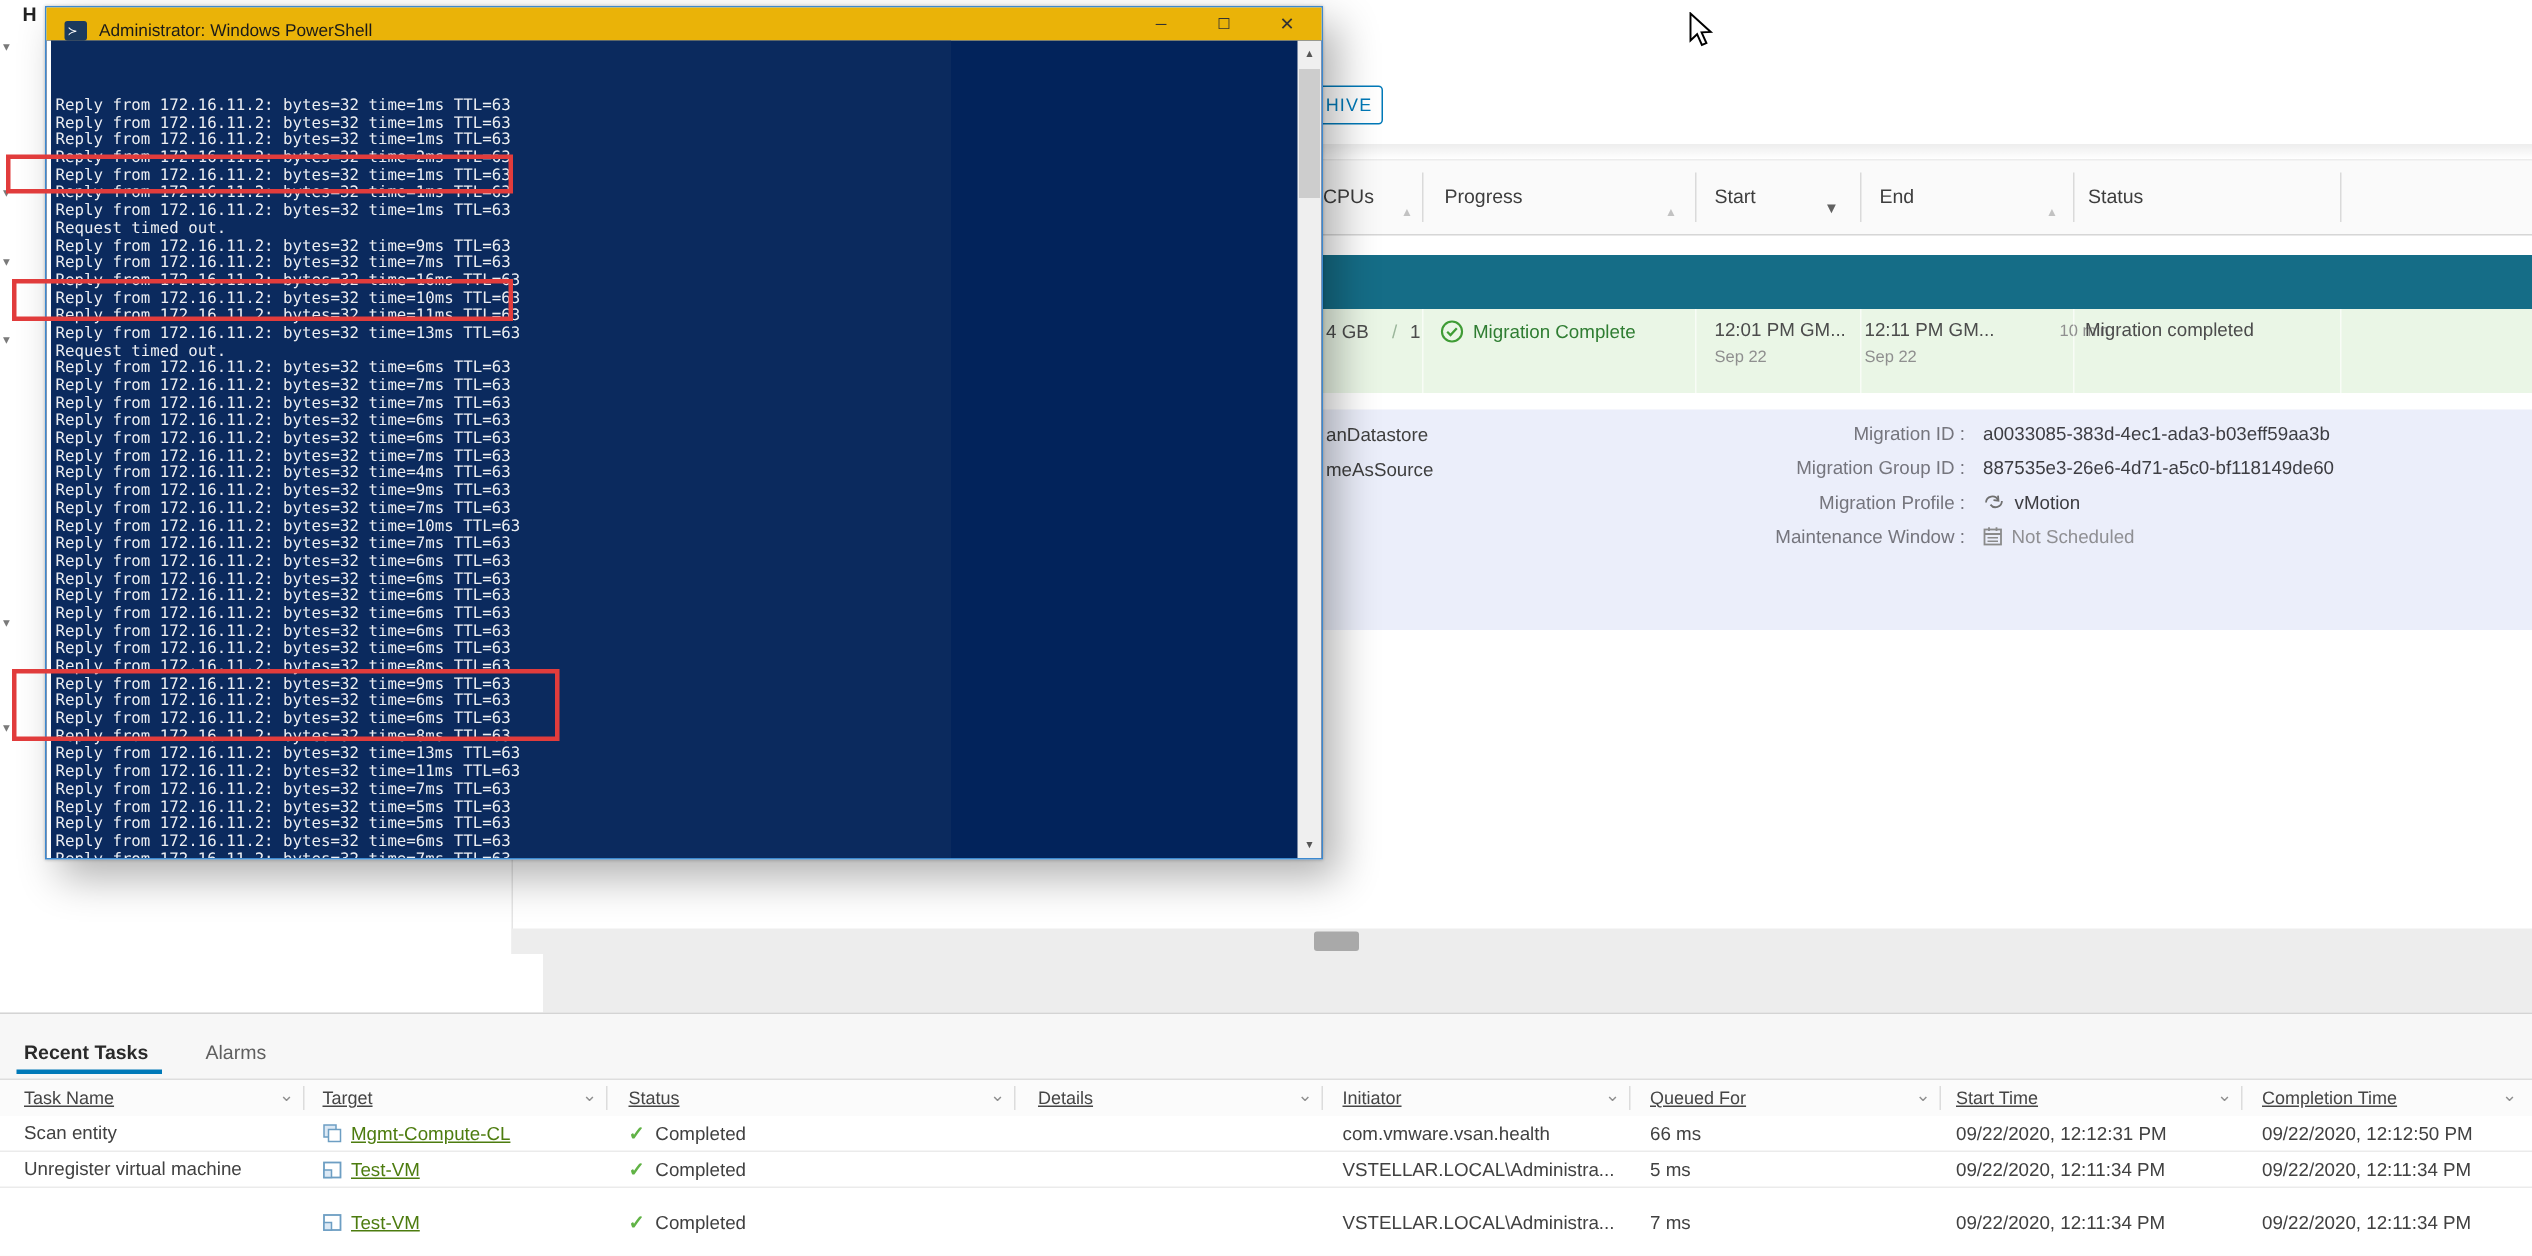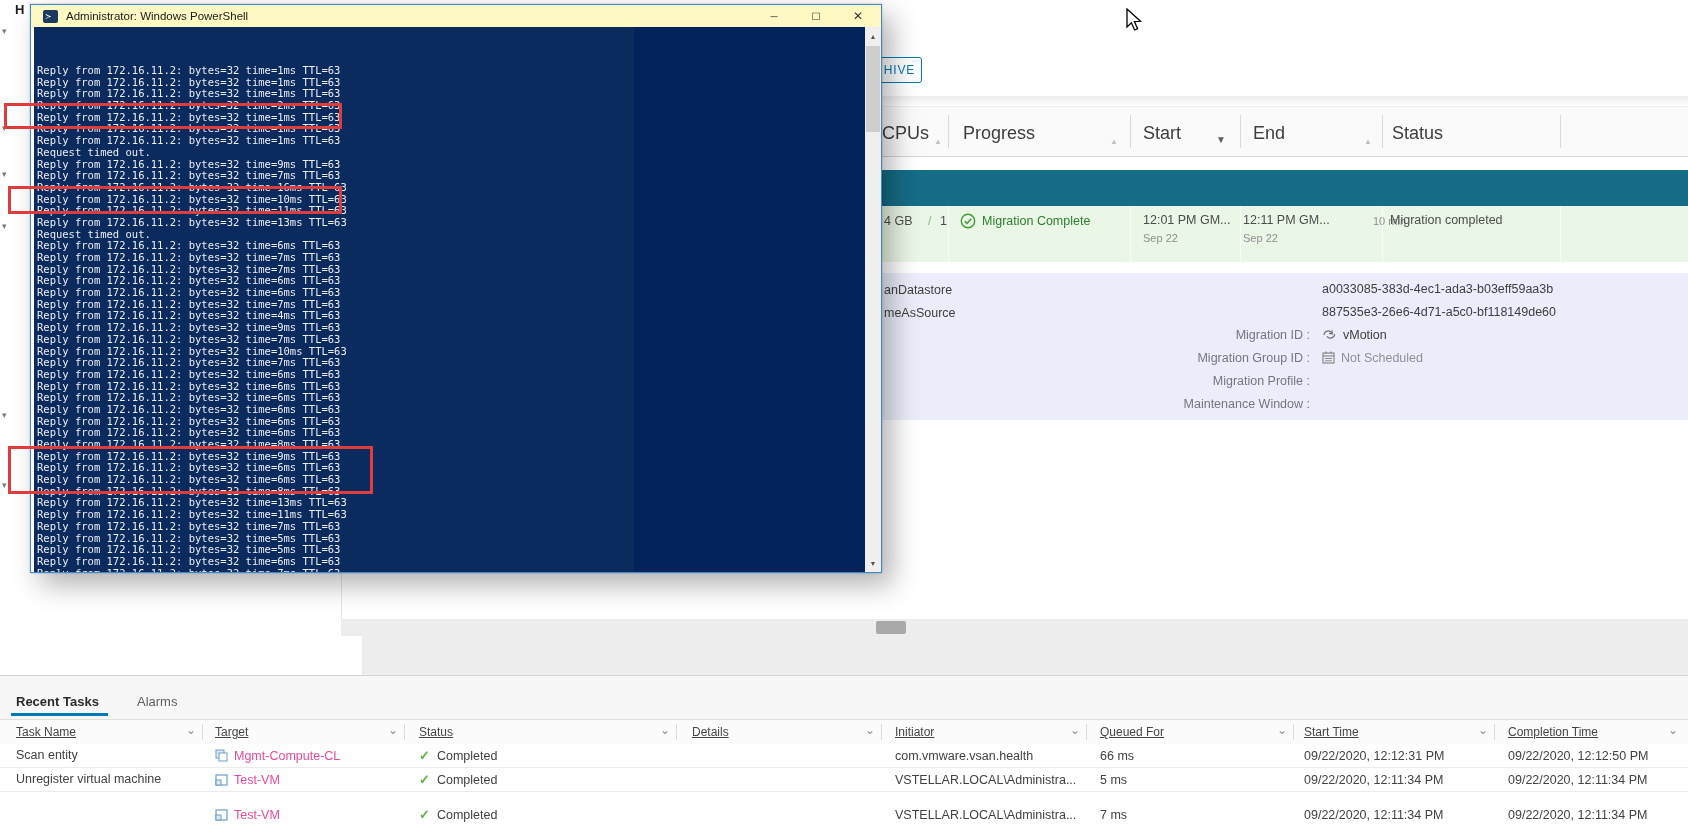--- a/index.html
+++ b/index.html
@@ -13,38 +13,38 @@
 
   
   .vs-shadow{left:880px;right:0;top:96px;height:10px;
              background:linear-gradient(to bottom,rgba(0,0,0,0.07),rgba(0,0,0,0));}
   .archive-btn{left:858px;top:57px;width:64px;height:26px;background:#fff;border:1px solid #0079b8;
                border-radius:3px;color:#0079b8;font-size:12px;letter-spacing:.8px;
                display:flex;align-items:center;justify-content:flex-end;padding-right:6px;box-sizing:border-box;}
 
   .vs-header{left:882px;right:0;top:106px;height:49px;background:#fafafa;
              border-top:1px solid #ececec;border-bottom:1px solid #d6d6d6;}
-  .vs-header .col-label{position:absolute;top:16px;font-size:18px;color:#3d3d3d;}
+  .vs-header .col-label{position:absolute;top:16px;font-size:13px;color:#3d3d3d;}
   .vs-header .divider{position:absolute;top:8px;bottom:8px;width:0;border-left:1px solid #dadada;}
   .sort-icon{position:absolute;font-size:8px;color:#c2c2c2;}
   .sort-icon.active{font-size:10px;color:#616161;}
 
   .vs-teal{left:882px;right:0;top:170px;height:36px;background:#156d87;}
 
   .vs-green{left:882px;right:0;top:206px;height:56px;background:#eaf6e6;font-size:12.5px;color:#4c4c4c;}
   .vs-green .gdiv{position:absolute;top:0;bottom:0;width:1px;background:rgba(255,255,255,0.65);}
   .vs-green .sub{font-size:11px;color:#8f8f8f;}
   .progress-text{color:#2f7d32;}
   .time-small{font-size:11px;color:#8f8f8f;margin-left:21px;}
 
   .vs-details{left:882px;right:0;top:273px;height:147px;background:#ebeefa;font-size:12.5px;}
   .ds-frag{position:absolute;left:2px;color:#3f3f3f;}
   .detail-rows{position:absolute;left:0;right:0;top:6px;}
   .detail-row{position:relative;height:23px;}
-  .dlabel{position:absolute;left:0;right:378px;text-align:right;color:#75757d;top:3px;margin-top:46px;}
+  .dlabel{position:absolute;left:0;right:378px;text-align:right;color:#75757d;top:3px;}
   .dvalue{position:absolute;left:440px;top:3px;display:flex;align-items:flex-start;gap:6px;color:#3d3d42;}
   .dvalue .muted{color:#8f8f93;}
 
   .hscroll{left:341px;right:0;top:619px;height:17px;background:#ededed;}
   .hthumb{position:absolute;left:535px;top:2px;width:30px;height:13px;background:#a9a9a9;border-radius:2px;}
   .vline{left:341px;top:530px;width:1px;height:106px;background:#e5e5e5;}
   .gray-band{left:362px;right:0;top:636px;height:39px;background:#ededed;}
 
   
   .tasks-panel{left:0;right:0;top:675px;bottom:0;background:#f7f7f7;border-top:1px solid #d4d4d4;}
@@ -63,27 +63,27 @@
   .task-row:nth-of-type(3){height:45px;}
   .tc{position:absolute;top:0;height:100%;display:flex;align-items:center;font-size:12.5px;color:#414141;}
   .tc.task{left:16px;width:178px;line-height:15px;}
   .tc.target{left:215px;width:182px;gap:6px;}
   .tc.status{left:419px;width:200px;gap:7px;}
   .tc.details{left:692px;width:185px;}
   .tc.initiator{left:895px;width:198px;}
   .tc.queued{left:1100px;width:185px;}
   .tc.start{left:1304px;width:196px;}
   .tc.completion{left:1508px;width:178px;}
-  .tgt-link{color:#ec4899;cursor:pointer;}
+  .tgt-link{color:#4d7c0f;cursor:pointer;text-decoration:underline;}
   .check-icon::before{content:"✓";color:#61b346;font-weight:bold;font-size:13px;}
 
   
   .ps-win{left:30px;top:4px;width:852px;height:569px;background:#ffffff;border:1px solid #3c89d0;
           box-shadow:10px 12px 26px rgba(0,0,0,0.30),0 0 2px rgba(0,0,0,0.25);z-index:50;box-sizing:border-box;}
-  .ps-title{position:absolute;left:0;right:0;top:0;height:22px;background:#fef9c3;display:flex;align-items:center;}
+  .ps-title{position:absolute;left:0;right:0;top:0;height:22px;background:#eab308;display:flex;align-items:flex-end;}
   .ps-app-icon{width:15px;height:13px;margin-left:12px;background:#1c3a5e;border-radius:2px;position:relative;}
   .ps-app-icon::before{content:"≻";position:absolute;left:2px;top:0px;color:#fff;font-size:8px;line-height:13px;}
   .ps-title-text{margin-left:8px;font-size:11.5px;color:#1a1a1a;}
   .ps-controls{position:absolute;right:2px;top:0;height:22px;display:flex;}
   .ps-btn{width:42px;height:22px;display:flex;align-items:center;justify-content:center;
           font-size:10px;color:#333;cursor:pointer;}
   .ps-console{position:absolute;left:0;right:0;top:22px;bottom:0;background:#02235b;overflow:hidden;}
   .ps-left-strip{position:absolute;left:0;top:0;bottom:0;width:3px;background:#ffffff;}
   .ps-light{position:absolute;left:3px;top:0;bottom:0;width:600px;background:#0b2a5e;}
   .ps-lines{position:absolute;left:6px;top:2px;right:17px;bottom:0;overflow:hidden;

